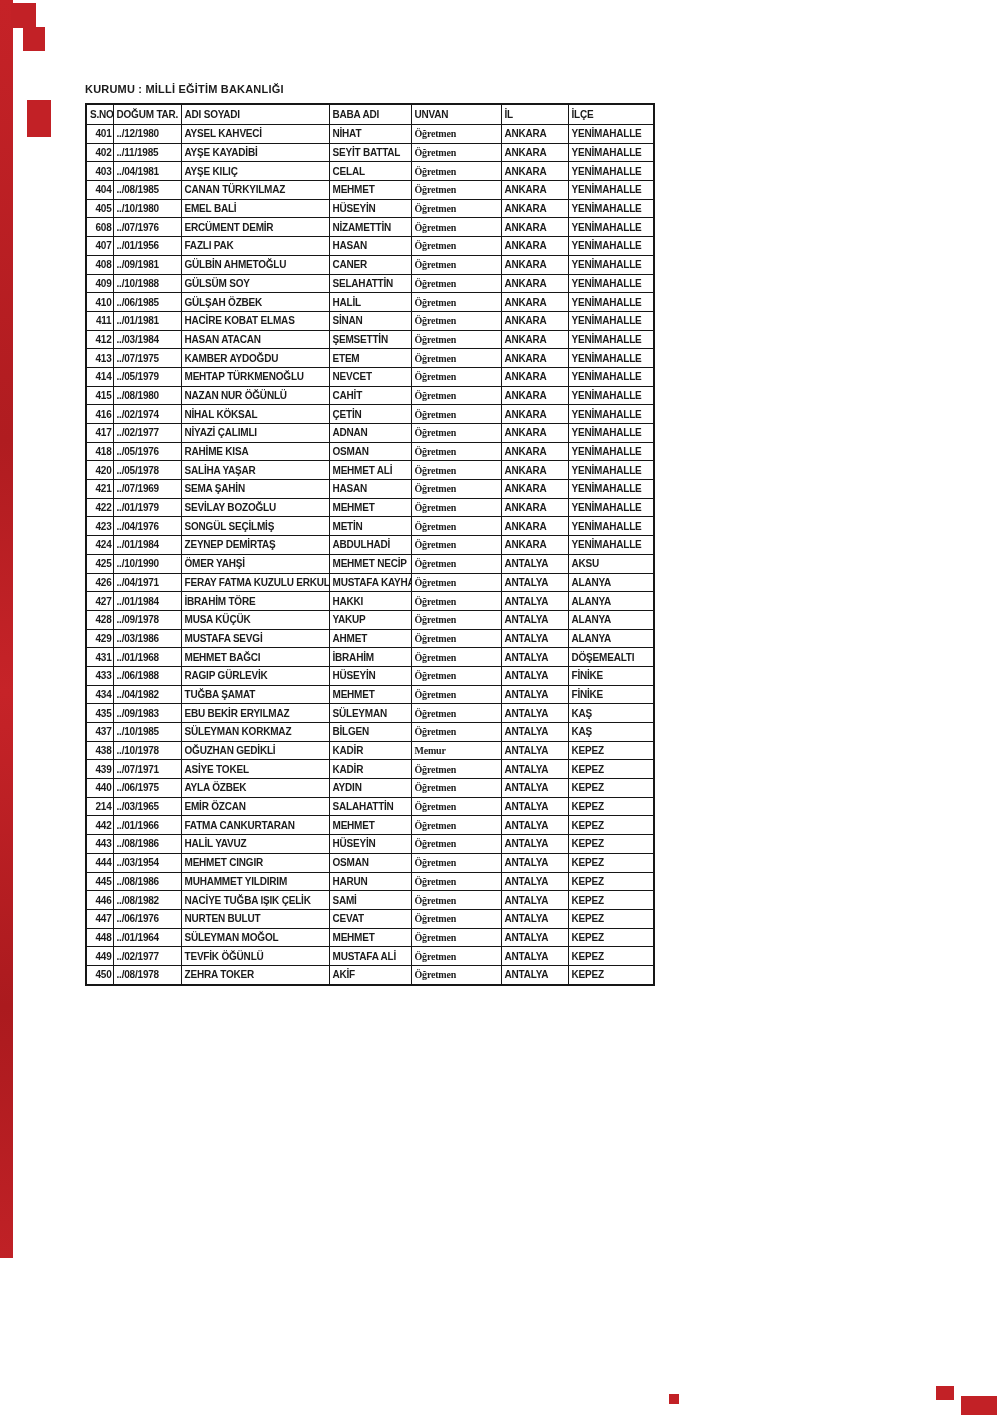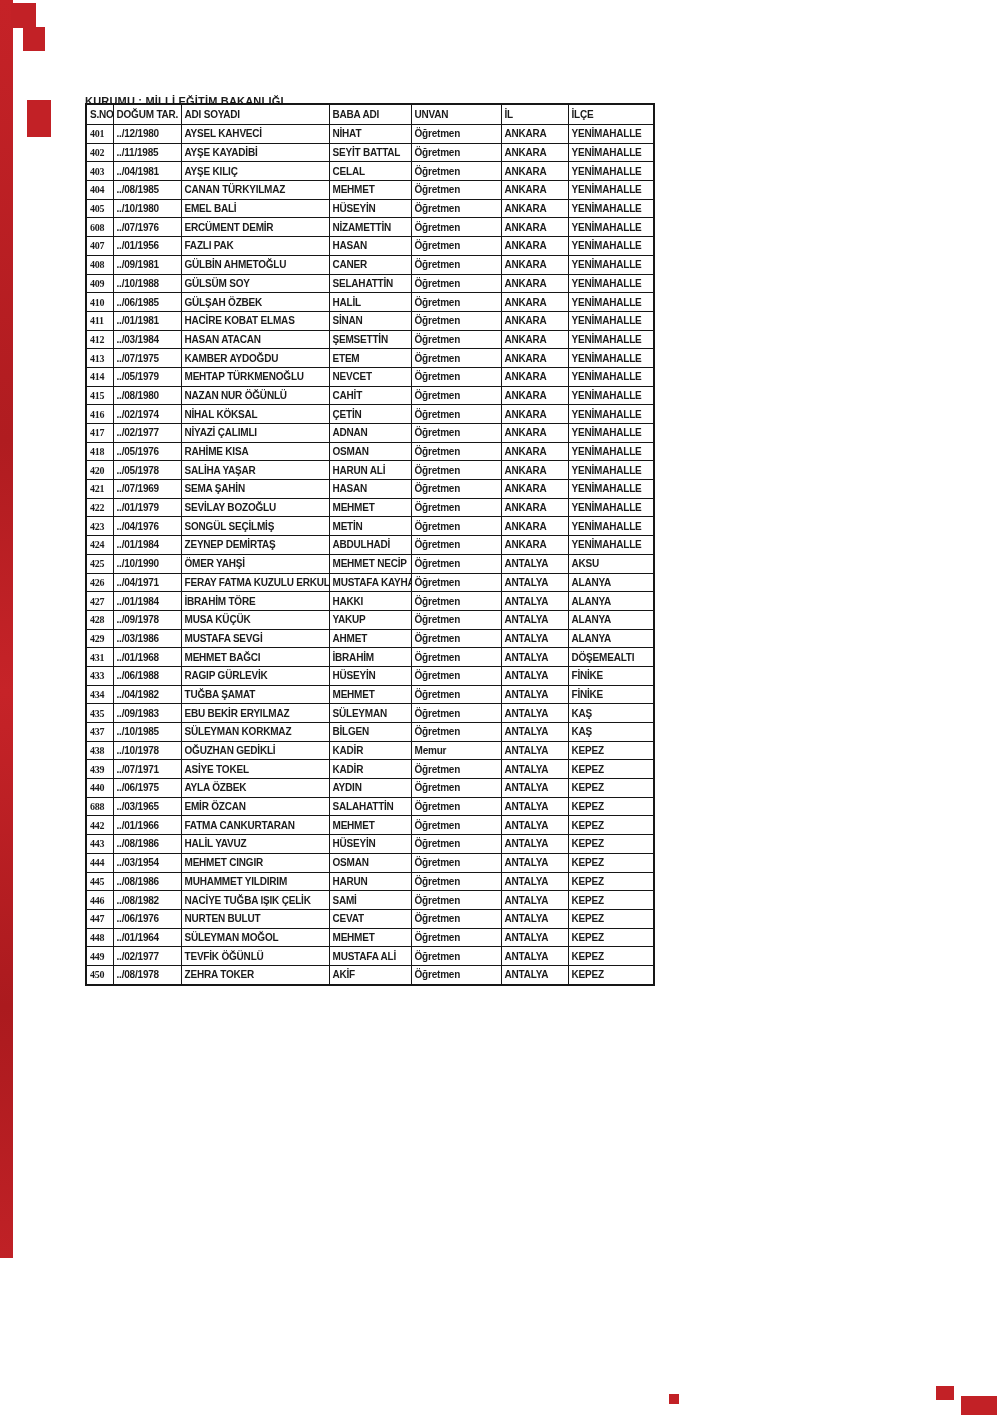--- a/index.html
+++ b/index.html
@@ -21,21 +21,20 @@
   .blob-b{left:23px;top:27px;width:22px;height:24px;}
   .blob-c{left:27px;top:100px;width:24px;height:37px;}
   .blob-d{left:669px;top:1394px;width:10px;height:10px;}
   .blob-e{left:936px;top:1386px;width:18px;height:14px;}
   .blob-f{left:961px;top:1396px;width:36px;height:19px;}
 
   .doc-title{
     position:absolute;left:85px;top:83px;
     font-size:11px;font-weight:bold;letter-spacing:.2px;
     white-space:nowrap;
-    margin-top:12px;
   }
   table.roster{
     position:absolute;left:85px;top:103px;
     border-collapse:collapse;
     table-layout:fixed;
     width:568px;
   }
   table.roster,
   table.roster th,
   table.roster td{
@@ -49,22 +48,22 @@
     letter-spacing:-0.2px;
     white-space:nowrap;overflow:hidden;
   }
   table.roster td{
     height:17.7px;
     font-size:10px;font-weight:bold;
     padding:0 1px 0 3px;
     letter-spacing:-0.2px;
     white-space:nowrap;overflow:hidden;
   }
-  td.c-sno{text-align:left;padding-right:4px;font-family:Liberation Serif, serif;}
-  td.c-unvan{font-weight:bold;}
+  td.c-sno{text-align:right;padding-right:4px;}
+  td.c-unvan{font-weight:bold;font-family:Liberation Serif, serif;}
   td.condensed{font-size:7.6px;letter-spacing:-0.3px;}
 </style>
 </head>
 <body>
 
 <div class="scan-bar"></div>
 <div class="scan-blob blob-a" style="background: rgb(194, 33, 38);"></div>
 <div class="scan-blob blob-b" style="background: rgb(194, 33, 38);"></div>
 <div class="scan-blob blob-c" style="background: rgb(194, 33, 38);"></div>
 <div class="scan-blob blob-d" style="background: rgb(194, 33, 38);"></div>
@@ -254,21 +253,21 @@
         <td class="c-name">RAHİME KISA</td>
         <td class="c-father">OSMAN</td>
         <td class="c-unvan">Öğretmen</td>
         <td class="c-il">ANKARA</td>
         <td class="c-ilce">YENİMAHALLE</td>
       </tr>
       <tr>
         <td class="c-sno">420</td>
         <td class="c-dob">../05/1978</td>
         <td class="c-name">SALİHA YAŞAR</td>
-        <td class="c-father">HARUN ALİ</td>
+        <td class="c-father">MEHMET ALİ</td>
         <td class="c-unvan">Öğretmen</td>
         <td class="c-il">ANKARA</td>
         <td class="c-ilce">YENİMAHALLE</td>
       </tr>
       <tr>
         <td class="c-sno">421</td>
         <td class="c-dob">../07/1969</td>
         <td class="c-name">SEMA ŞAHİN</td>
         <td class="c-father">HASAN</td>
         <td class="c-unvan">Öğretmen</td>
@@ -413,21 +412,21 @@
       <tr>
         <td class="c-sno">440</td>
         <td class="c-dob">../06/1975</td>
         <td class="c-name">AYLA ÖZBEK</td>
         <td class="c-father">AYDIN</td>
         <td class="c-unvan">Öğretmen</td>
         <td class="c-il">ANTALYA</td>
         <td class="c-ilce">KEPEZ</td>
       </tr>
       <tr>
-        <td class="c-sno">688</td>
+        <td class="c-sno">214</td>
         <td class="c-dob">../03/1965</td>
         <td class="c-name">EMİR ÖZCAN</td>
         <td class="c-father">SALAHATTİN</td>
         <td class="c-unvan">Öğretmen</td>
         <td class="c-il">ANTALYA</td>
         <td class="c-ilce">KEPEZ</td>
       </tr>
       <tr>
         <td class="c-sno">442</td>
         <td class="c-dob">../01/1966</td>

